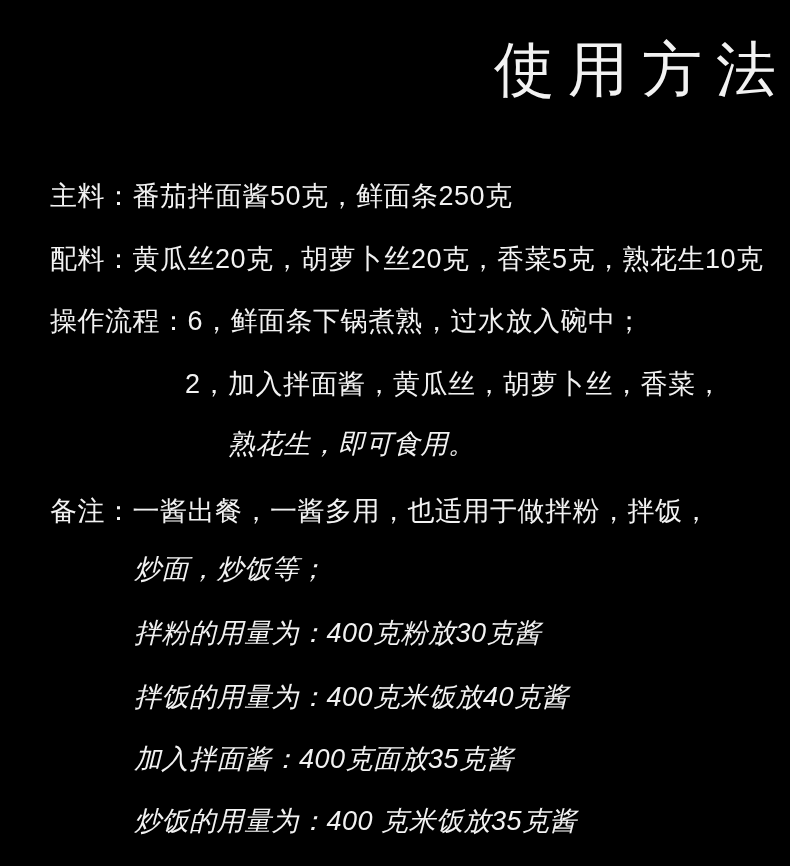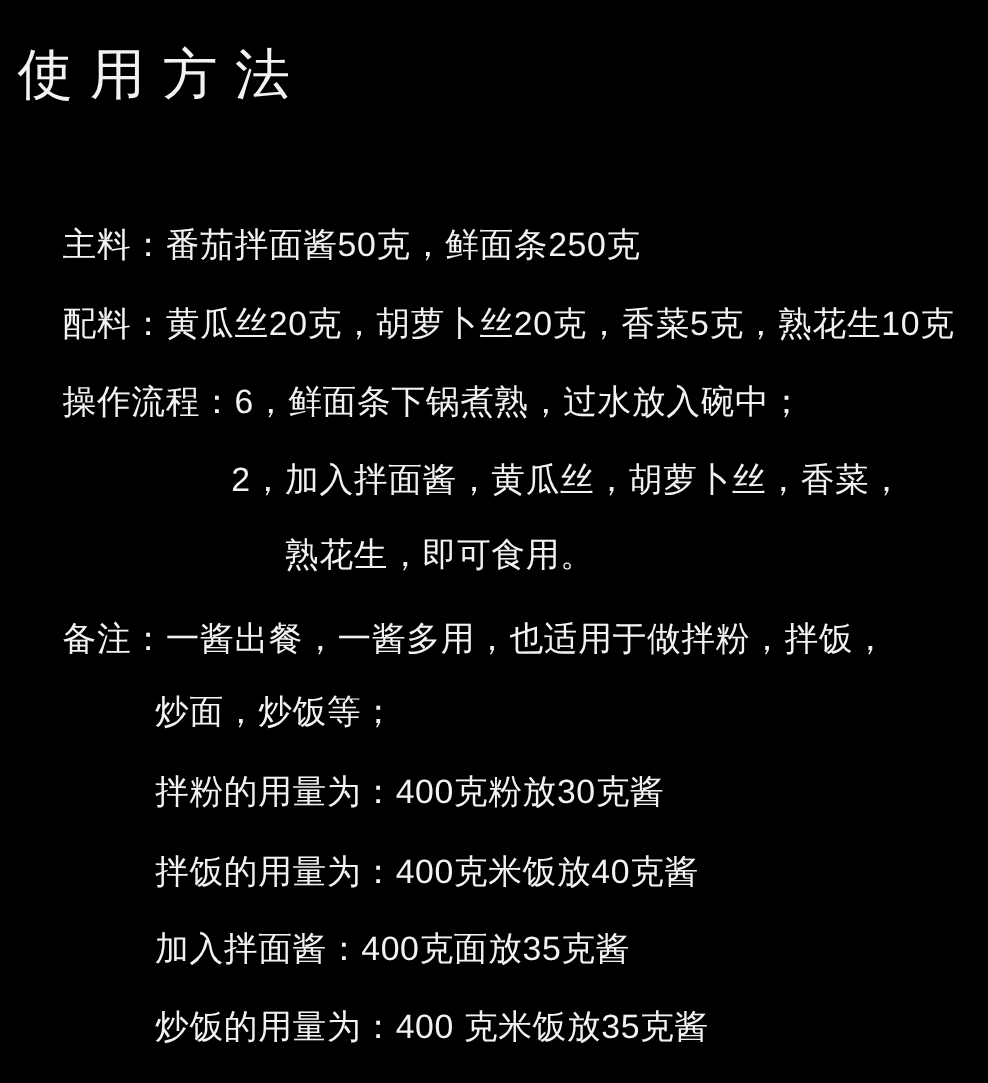--- a/index.html
+++ b/index.html
@@ -17,47 +17,47 @@
     position: absolute;
     inset: 0;
     width: 790px;
     height: 866px;
   }
   .title {
     position: absolute;
     top: 30px;
     left: 0;
     width: 100%;
-    text-align: left;
-    font-size: 44px;
+    text-align: right;
+    font-size: 60px;
     font-weight: 500;
     letter-spacing: 14px;
     text-indent: 14px;
     white-space: nowrap;
   }
   .line {
     position: absolute;
     font-size: 27px;
     font-weight: 400;
     line-height: 1.15;
     white-space: nowrap;
     letter-spacing: 0.5px;
     margin-top: 39px;
   }
   
   .col-label   { left: 50px;  }  
   .col-step    { left: 185px; }  
   .col-step2   { left: 228px; }  
-  .col-note    { left: 124px; }  
+  .col-note    { left: 134px; font-style: italic; }  
   
   .l1  { top: 142px; }
   .l2  { top: 205px; }
   .l3  { top: 267px; }
   .l4  { top: 330px; }
-  .l5  { top: 390px; }
+  .l5  { top: 390px; font-style: italic; }
   .l6  { top: 457px; }
   .l7  { top: 515px; }
   .l8  { top: 579px; text-align: right; }
   .l9  { top: 643px; text-align: right; }
   .l10 { top: 705px; }
   .l11 { top: 767px; }
 </style>
 </head>
 <body style="background: rgb(0, 0, 0); color: rgb(242, 242, 242);">
 

